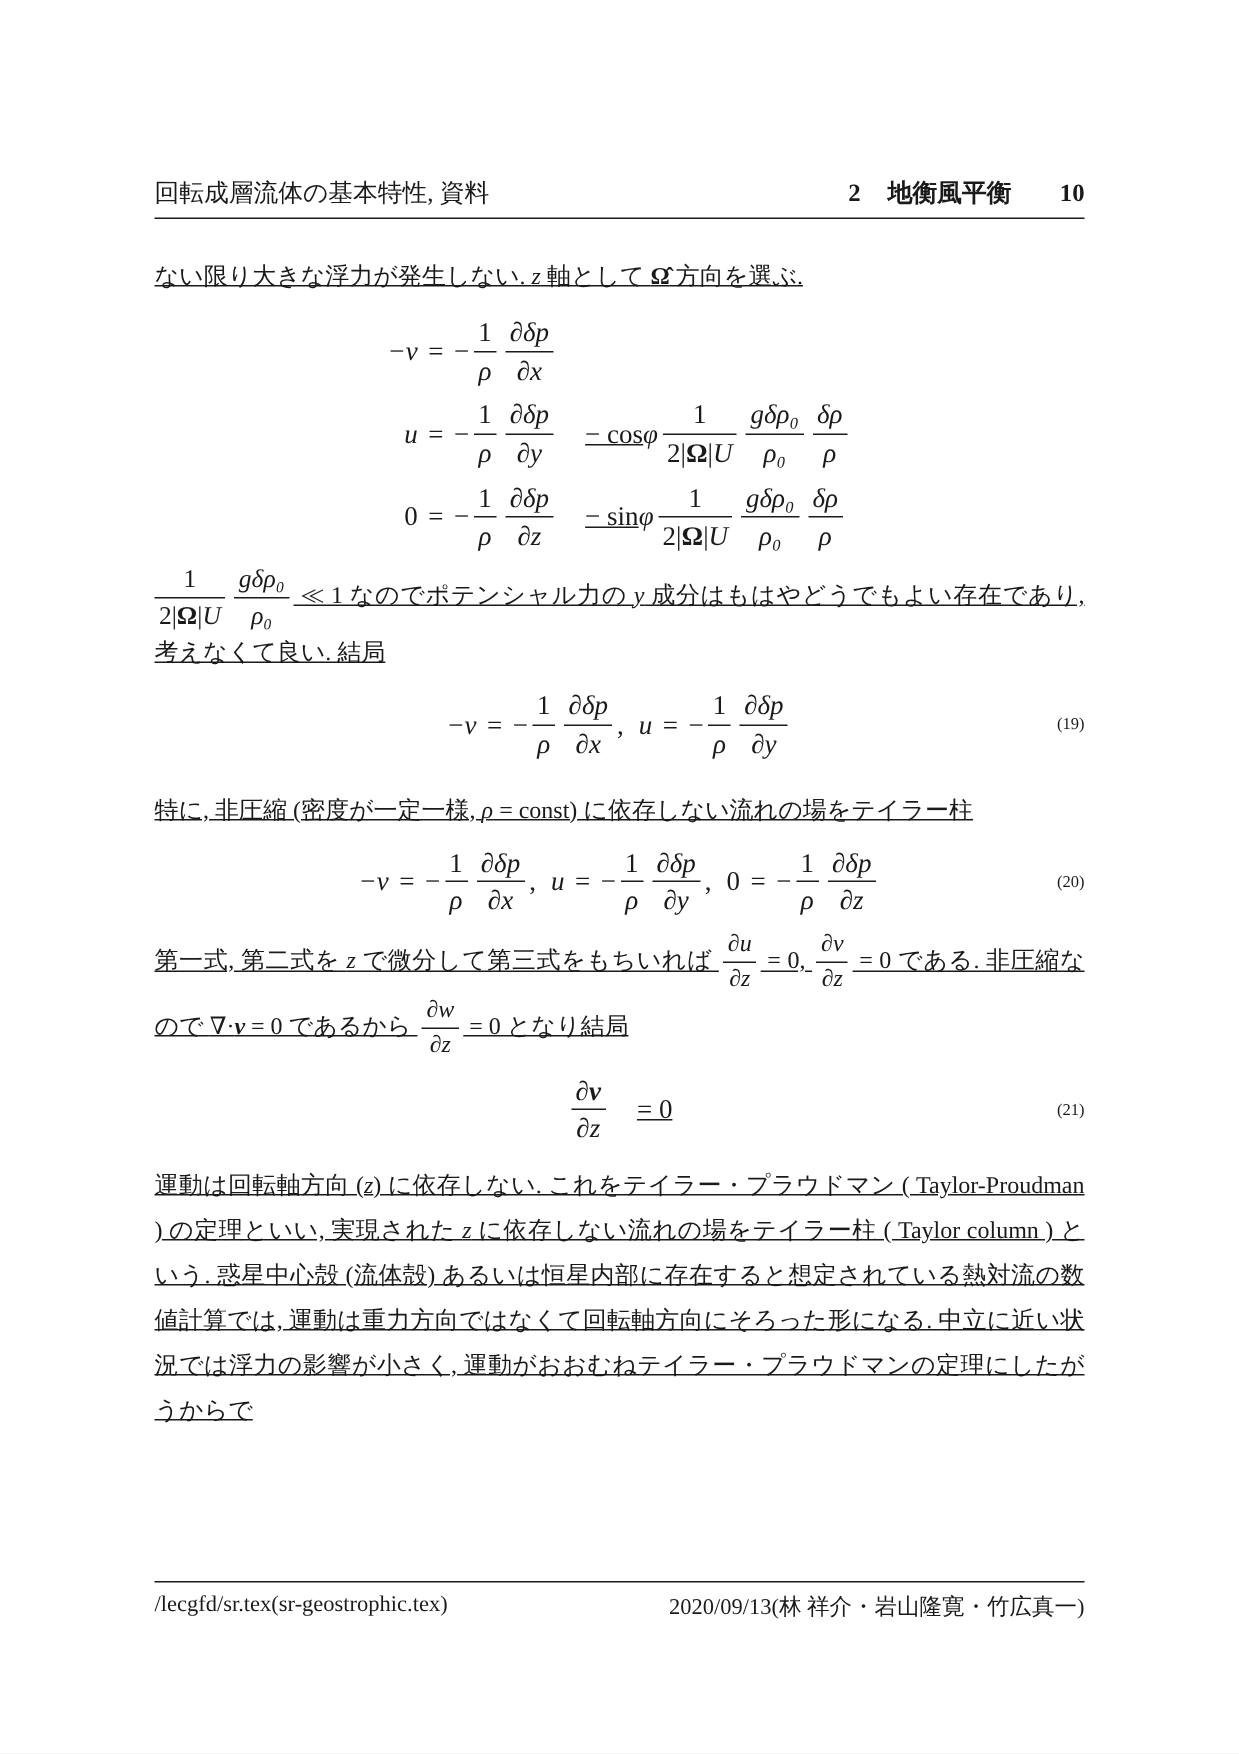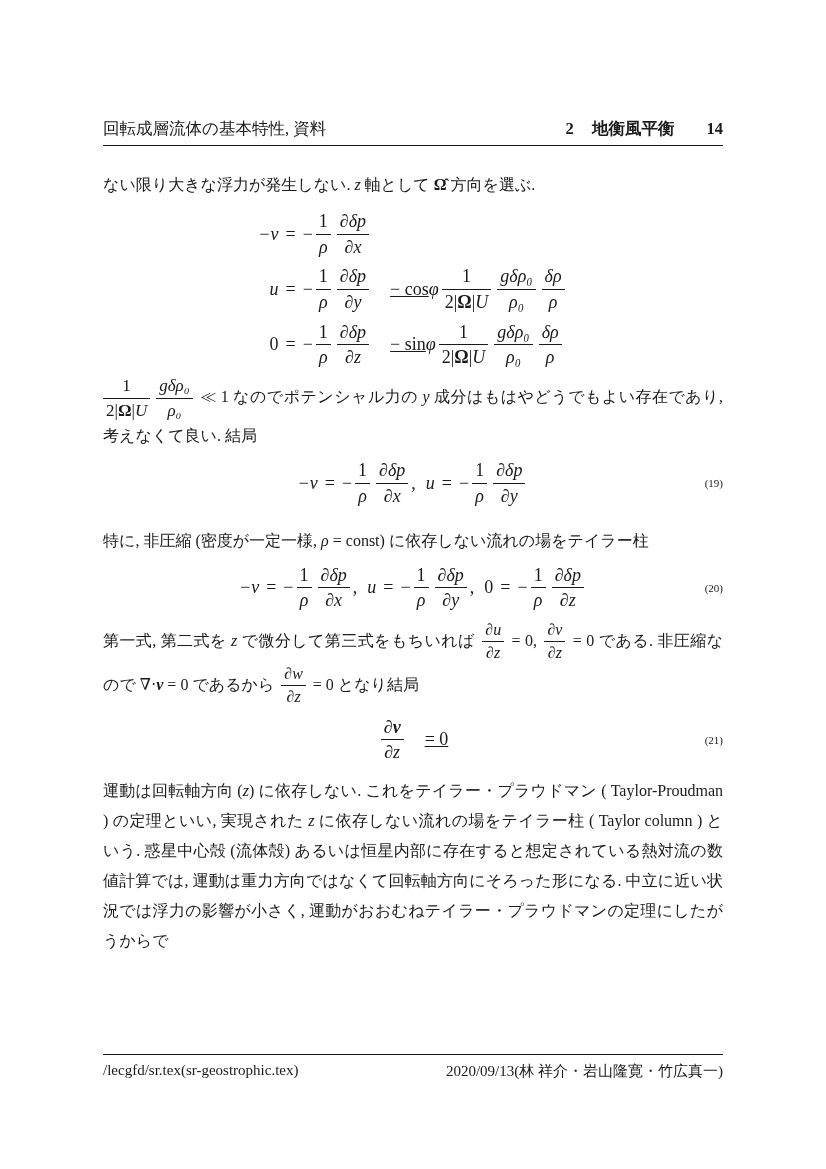--- a/index.html
+++ b/index.html
@@ -17,21 +17,21 @@
   
   .header{display:flex;justify-content:space-between;align-items:baseline;font-size:16.5px;}
   .h-right span{vertical-align:baseline;}
   .bold{font-weight:700;}
   .sec-no{margin-right:14px;}
   .pagenum{margin-left:28px;}
   .hrule{border-bottom:1.4px solid #1a1a1a;margin-top:5px;}
   
   .para{
     font-size:16px;line-height:30px;text-align:justify;
-    margin:0;margin-top:22px;
+    margin:0;margin-top:22px;text-decoration:underline;
   }
   .it{font-style:italic;}
   .bi{font-style:italic;font-weight:700;}
   
   .frac{display:inline-block;text-align:center;vertical-align:middle;margin:0 3px;line-height:1.15;}
   .frac .num{display:block;border-bottom:1.2px solid #1a1a1a;padding:1px 3px 2px 3px;}
   .frac .den{display:block;padding:2px 3px 1px 3px;}
   
   .eq-display{position:relative;margin-top:8px;font-size:18px;text-align:center;}
   .eq-inner{display:inline-flex;align-items:center;justify-content:center;min-height:46px;}
@@ -51,21 +51,21 @@
 <body>
 
 <div class="page">
   <div class="content">
 
     <div class="header">
       <span class="h-left">回転成層流体の基本特性, 資料</span>
       <span class="h-right">
         <span class="bold sec-no">2</span>
         <span class="bold">地衡風平衡</span>
-        <span class="bold pagenum">14</span>
+        <span class="bold pagenum">10</span>
       </span>
     </div>
     <div class="hrule"></div>
 
     <p class="para" style="margin-top:24px;"><span>ない限り大きな浮力が発生しない. </span><span class="it">z</span><span> 軸として </span><span class="bold">Ω̂</span><span> 方向を選ぶ.</span></p>
 
     <div class="eq-system">
 
       <div class="lhs">
         <span class="it">−v</span>

